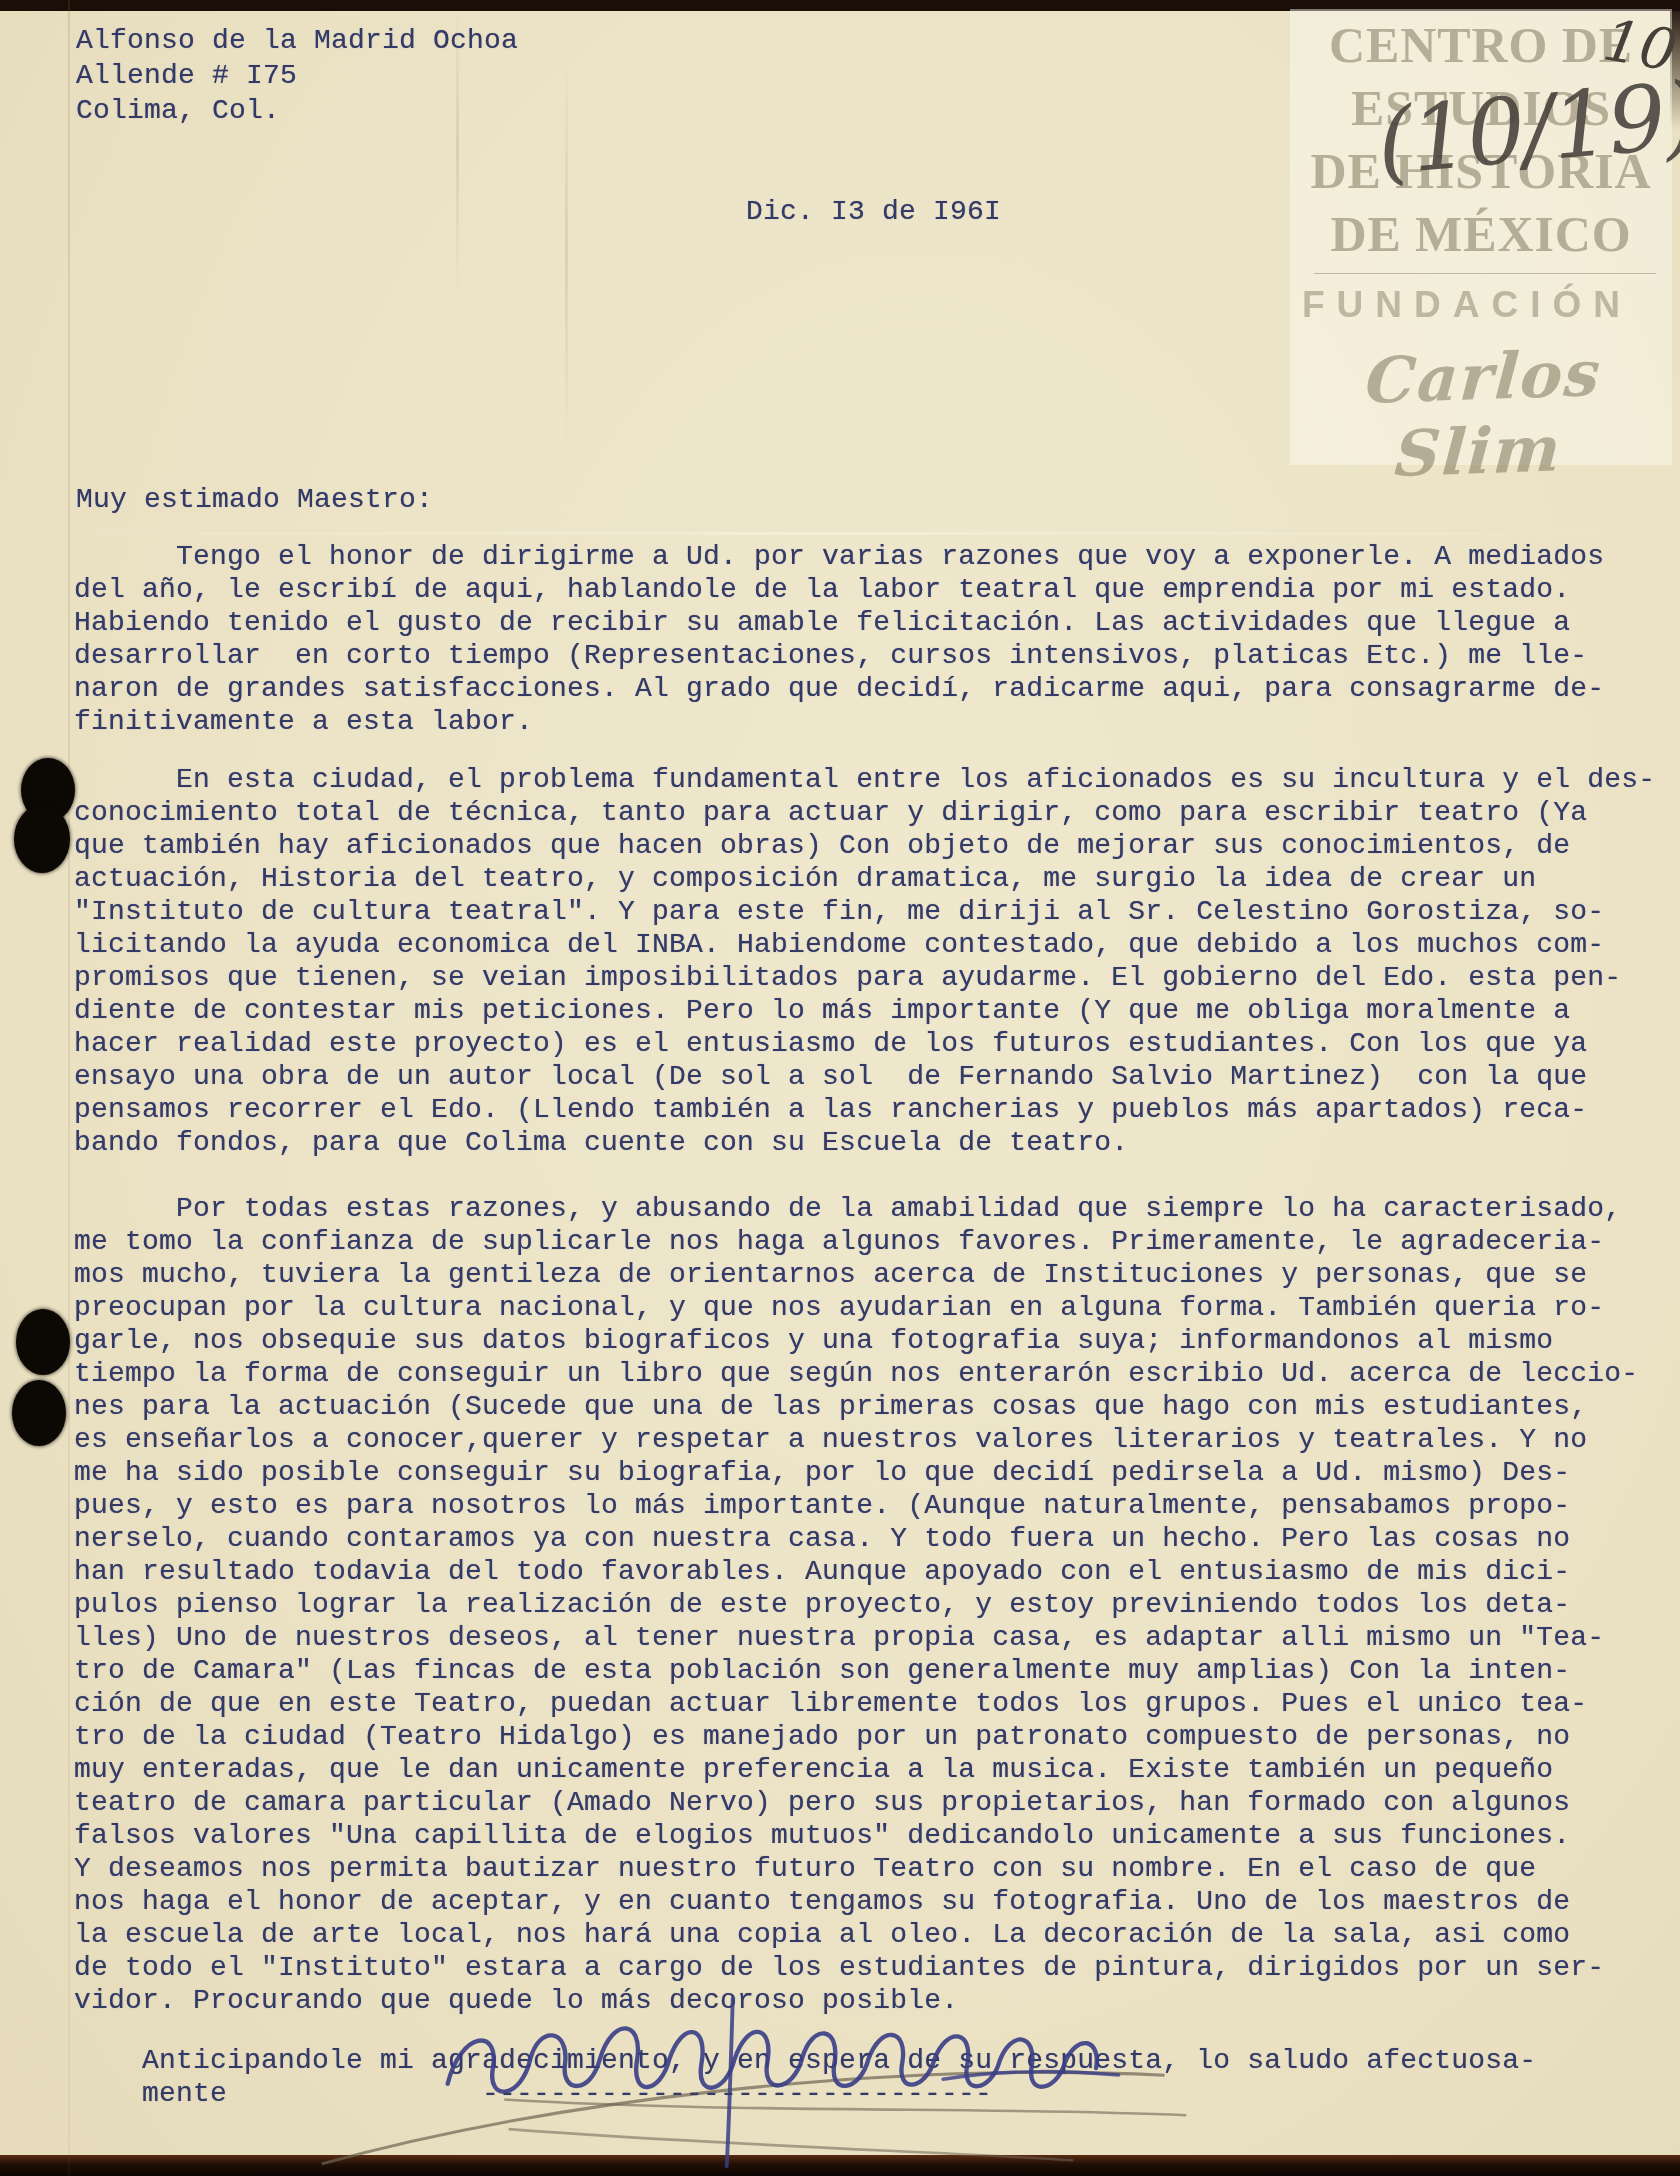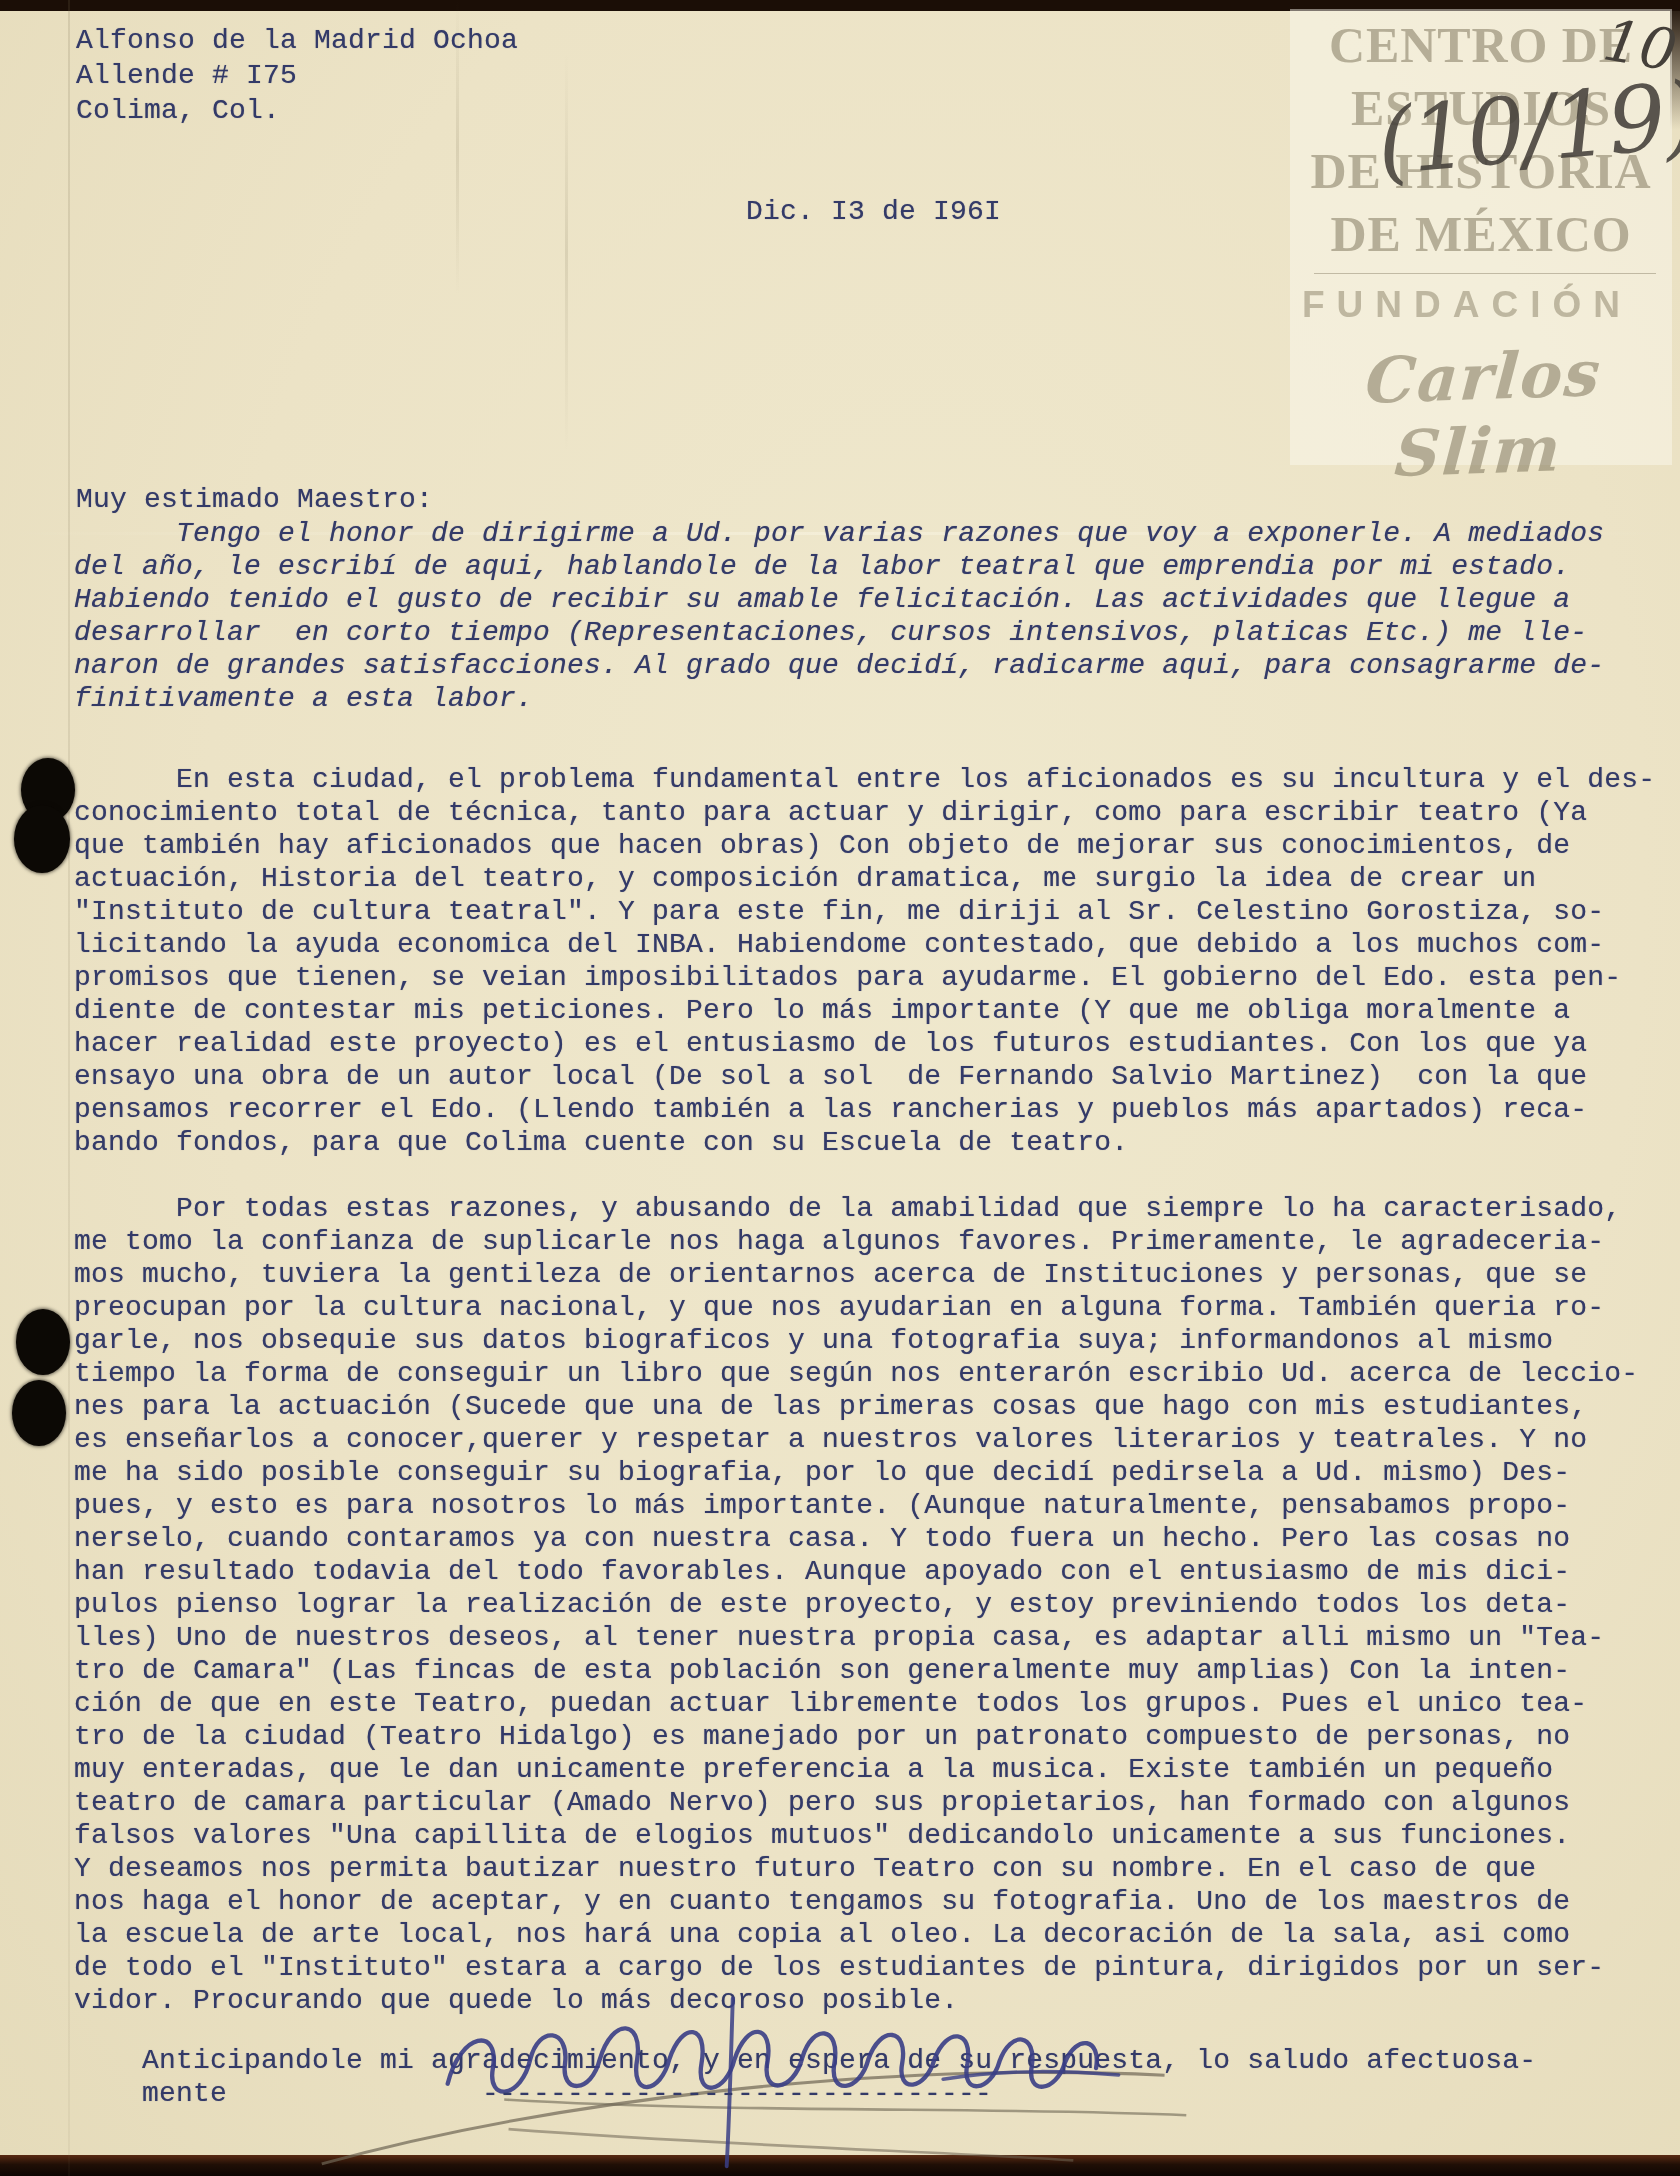--- a/index.html
+++ b/index.html
@@ -63,21 +63,21 @@
   
   .t{position:absolute;margin:0;
     font-family:"Liberation Mono","DejaVu Sans Mono",monospace;
     font-size:28px;line-height:33px;letter-spacing:0.2px;
     color:#333a68;white-space:pre;
     text-shadow:0 0 0.9px rgba(51,58,104,.55);}
   .sender{left:76px;top:22.6px;line-height:35px;}
   .date{left:746px;top:195px;}
   .recipient{left:76px;top:335px;line-height:37px;}
   .salutation{left:76px;top:483px;}
-  .p1{left:74px;top:517px;font-style:italic;}
+  .p1{left:74px;top:540px;}
   .p2{left:74px;top:763px;}
   .p3{left:74px;top:1192px;}
   .closing{left:74px;top:2044px;}
   .sig-rule{left:482px;top:2077px;}
   .sig-name{left:521px;top:2105px;}
 
   .sig-ink{position:absolute;left:439px;top:1988px;}
   .sig-pencil{position:absolute;left:287px;top:2049px;}
 </style>
 </head>

